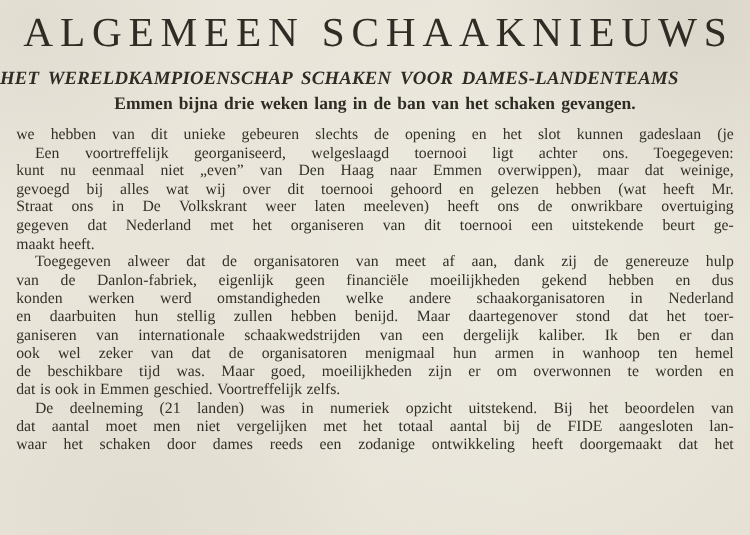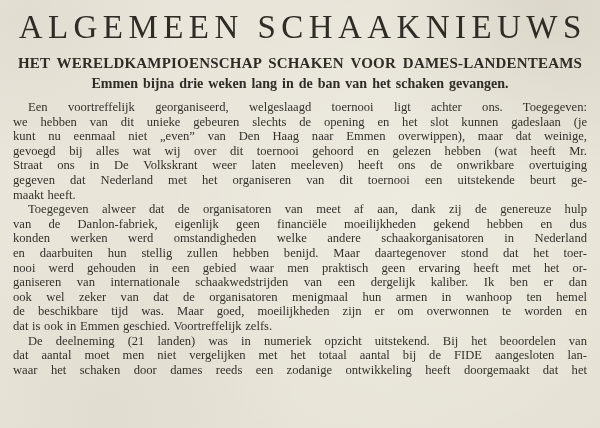--- a/index.html
+++ b/index.html
@@ -19,24 +19,25 @@
   }
   .title {
     margin:0; padding-top:8px;
     text-align:center; white-space:nowrap;
     font-size:33px; font-weight:400; line-height:38px;
     letter-spacing:0.165em; text-indent:0.165em;
     color:#2f2c26;
   }
   .heading {
     margin:9px 0 0; padding:0;
-    text-align:center; white-space:nowrap;
+    text-align:left; white-space:nowrap;
     font-size:15px; font-weight:700; line-height:17px;
     letter-spacing:0.2px; word-spacing:3px;
     color:#2f2c26;
+    font-style:italic;
   }
   .subheading {
     margin:4px 0 0; padding:0;
     text-align:center; white-space:nowrap;
     font-size:14px; font-weight:700; line-height:16px;
     word-spacing:1.5px;
     color:#2f2c26;
   }
   .article {
     margin:8px 13px 0 13px;
@@ -49,32 +50,31 @@
   .emph { font-weight:700; }
 </style>
 </head>
 <body>
 
 <div class="page">
   <h1 class="title">ALGEMEEN SCHAAKNIEUWS</h1>
   <h2 class="heading">HET WERELDKAMPIOENSCHAP SCHAKEN VOOR DAMES-LANDENTEAMS</h2>
   <h3 class="subheading">Emmen bijna drie weken lang in de ban van het schaken gevangen.</h3>
   <div class="article" id="article">
+      <div class="line">we hebben van dit unieke gebeuren slechts de opening en het slot kunnen gadeslaan (je</div>
       <div class="line first">Een voortreffelijk georganiseerd, welgeslaagd toernooi ligt achter ons. Toegegeven:</div>
-      <div class="line">we hebben van dit unieke gebeuren slechts de opening en het slot kunnen gadeslaan (je</div>
       <div class="line">kunt nu eenmaal niet „even” van Den Haag naar Emmen overwippen), maar dat weinige,</div>
       <div class="line">gevoegd bij alles wat wij over dit toernooi gehoord en gelezen hebben (wat heeft Mr.</div>
       <div class="line">Straat ons in De Volkskrant weer laten meeleven) heeft ons de onwrikbare overtuiging</div>
       <div class="line">gegeven dat Nederland met het organiseren van dit toernooi een uitstekende beurt ge-</div>
       <div class="line lastline">maakt heeft.</div>
       <div class="line first">Toegegeven alweer dat de organisatoren van meet af aan, dank zij de genereuze hulp</div>
       <div class="line">van de Danlon-fabriek, eigenlijk geen financiële moeilijkheden gekend hebben en dus</div>
       <div class="line">konden werken werd omstandigheden welke andere schaakorganisatoren in Nederland</div>
       <div class="line">en daarbuiten hun stellig zullen hebben benijd. Maar daartegenover stond dat het toer-</div>
-      <div class="line">nooi werd gehouden in een gebied waar men praktisch geen ervaring heeft met het or-</div>
       <div class="line">ganiseren van internationale schaakwedstrijden van een dergelijk kaliber. Ik ben er dan</div>
       <div class="line">ook wel zeker van dat de organisatoren menigmaal hun armen in wanhoop ten hemel</div>
       <div class="line">de beschikbare tijd was. Maar goed, moeilijkheden zijn er om overwonnen te worden en</div>
       <div class="line lastline">dat is ook in Emmen geschied. Voortreffelijk zelfs.</div>
       <div class="line first">De deelneming (21 landen) was in numeriek opzicht uitstekend. Bij het beoordelen van</div>
       <div class="line">dat aantal moet men niet vergelijken met het totaal aantal bij de FIDE aangesloten lan-</div>
       <div class="line">waar het schaken door dames reeds een zodanige ontwikkeling heeft doorgemaakt dat het</div>
     </div>
 </div>
 

